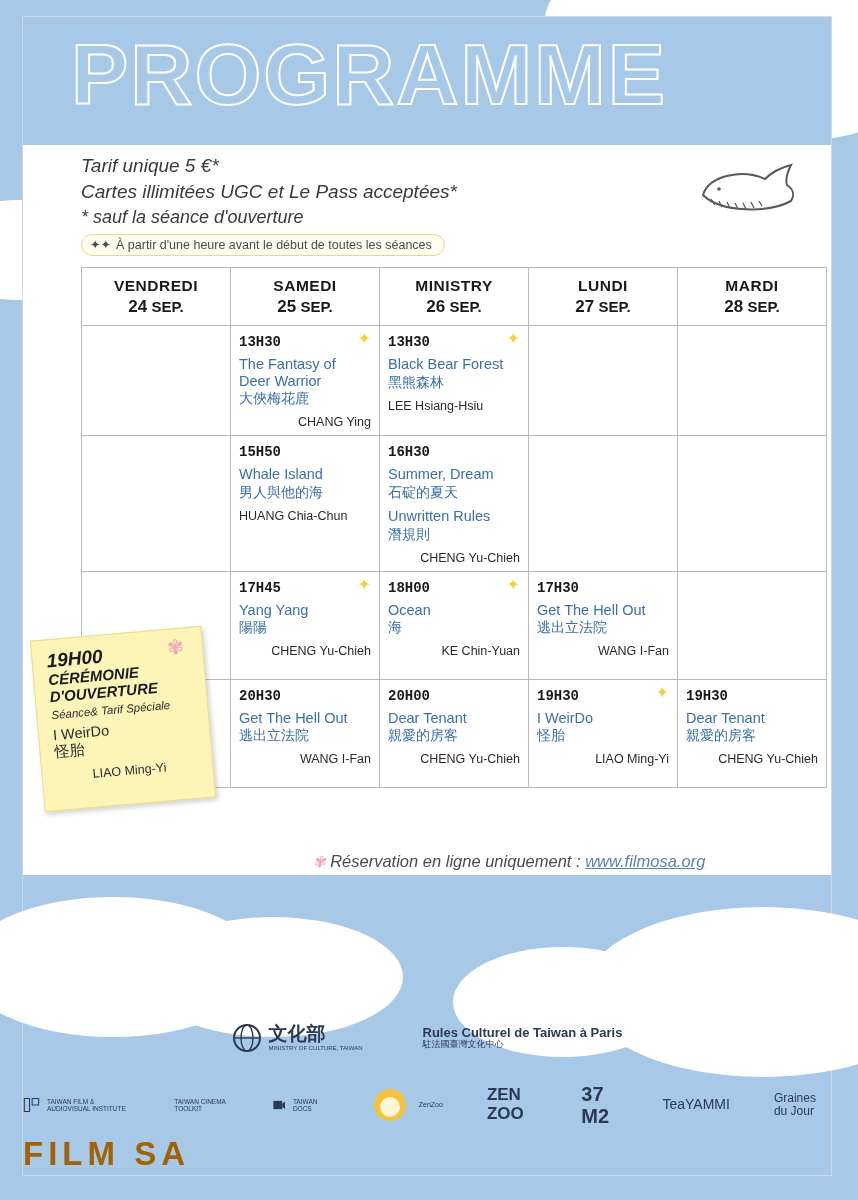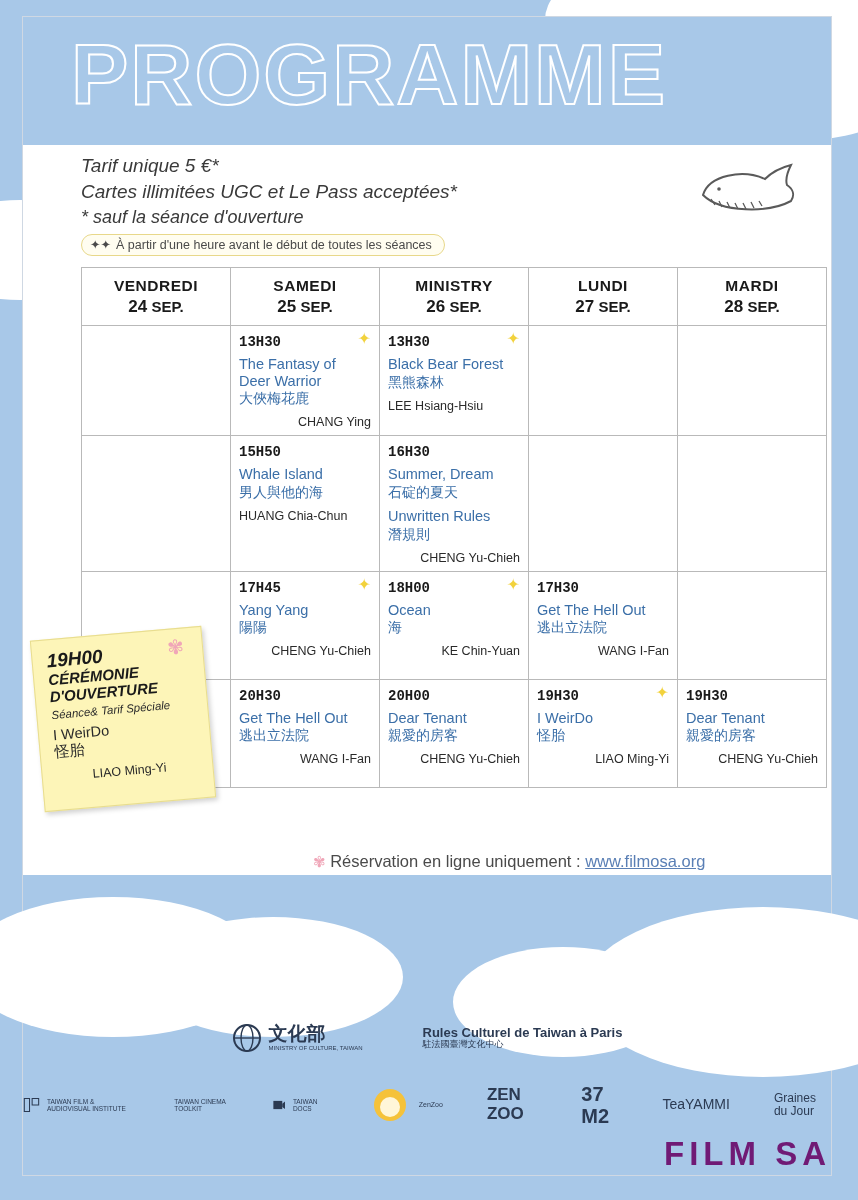--- a/index.html
+++ b/index.html
@@ -86,35 +86,35 @@
   .sticky .h{font-size:19px;font-weight:bold;color:#1a1a1a;font-style:italic;}
   .sticky .h2{font-size:15px;font-weight:bold;color:#1a1a1a;line-height:1.1;font-style:italic;}
   .sticky .s{font-size:11.5px;color:#2a2a2a;margin-top:4px;font-style:italic;}
   .sticky .t{font-size:14.5px;color:#2a2a2a;margin-top:6px;}
   .sticky .cn{font-size:15px;color:#2a2a2a;}
   .sticky .d{font-size:12.5px;color:#2a2a2a;margin-top:8px;text-align:center;}
   .flower{position:absolute;right:18px;top:6px;color:#f0a6b8;font-size:20px;}
 
   
   .notes{position:absolute;left:290px;top:835px;width:520px;}
-  .note{font-size:16.5px;color:#4a4a4a;margin-bottom:16px;}
+  .note{font-size:16.5px;color:#4a4a4a;font-style:italic;margin-bottom:16px;}
   .note .ic{color:#f0a6b8;font-size:15px;}
   .note .ic2{color:#f2d23c;font-size:15px;}
   .note a{color:#5a7fb5;text-decoration:underline;}
 
   
   .sponsors{position:absolute;left:0;top:1006px;width:100%;}
   .row1{display:flex;justify-content:center;align-items:center;gap:60px;}
   .row2{display:flex;justify-content:center;align-items:center;gap:44px;margin-top:30px;}
   .logo{display:flex;align-items:center;gap:7px;color:#2b3a52;}
   .logo .txt{font-size:13px;line-height:1.1;}
   .logo .big{font-size:19px;font-weight:bold;}
   .filmosa{
-    position:absolute;left:0;top:1118px;width:100%;text-align:right;
-    font-size:33px;letter-spacing:5px;color:#701a75;font-weight:bold;
+    position:absolute;left:0;top:1118px;width:100%;text-align:left;
+    font-size:33px;letter-spacing:5px;color:#a16207;font-weight:bold;
   }
   .bluebox{display:inline-block;width:9px;height:22px;background:#e03a3a;margin-right:2px;}
   .bluebox.b{background:#3b6fa8;}
 </style>
 </head>
 <body>
 
 <div class="cloud c1"></div>
 <div class="cloud c2"></div>
 <div class="cloud c7"></div>

